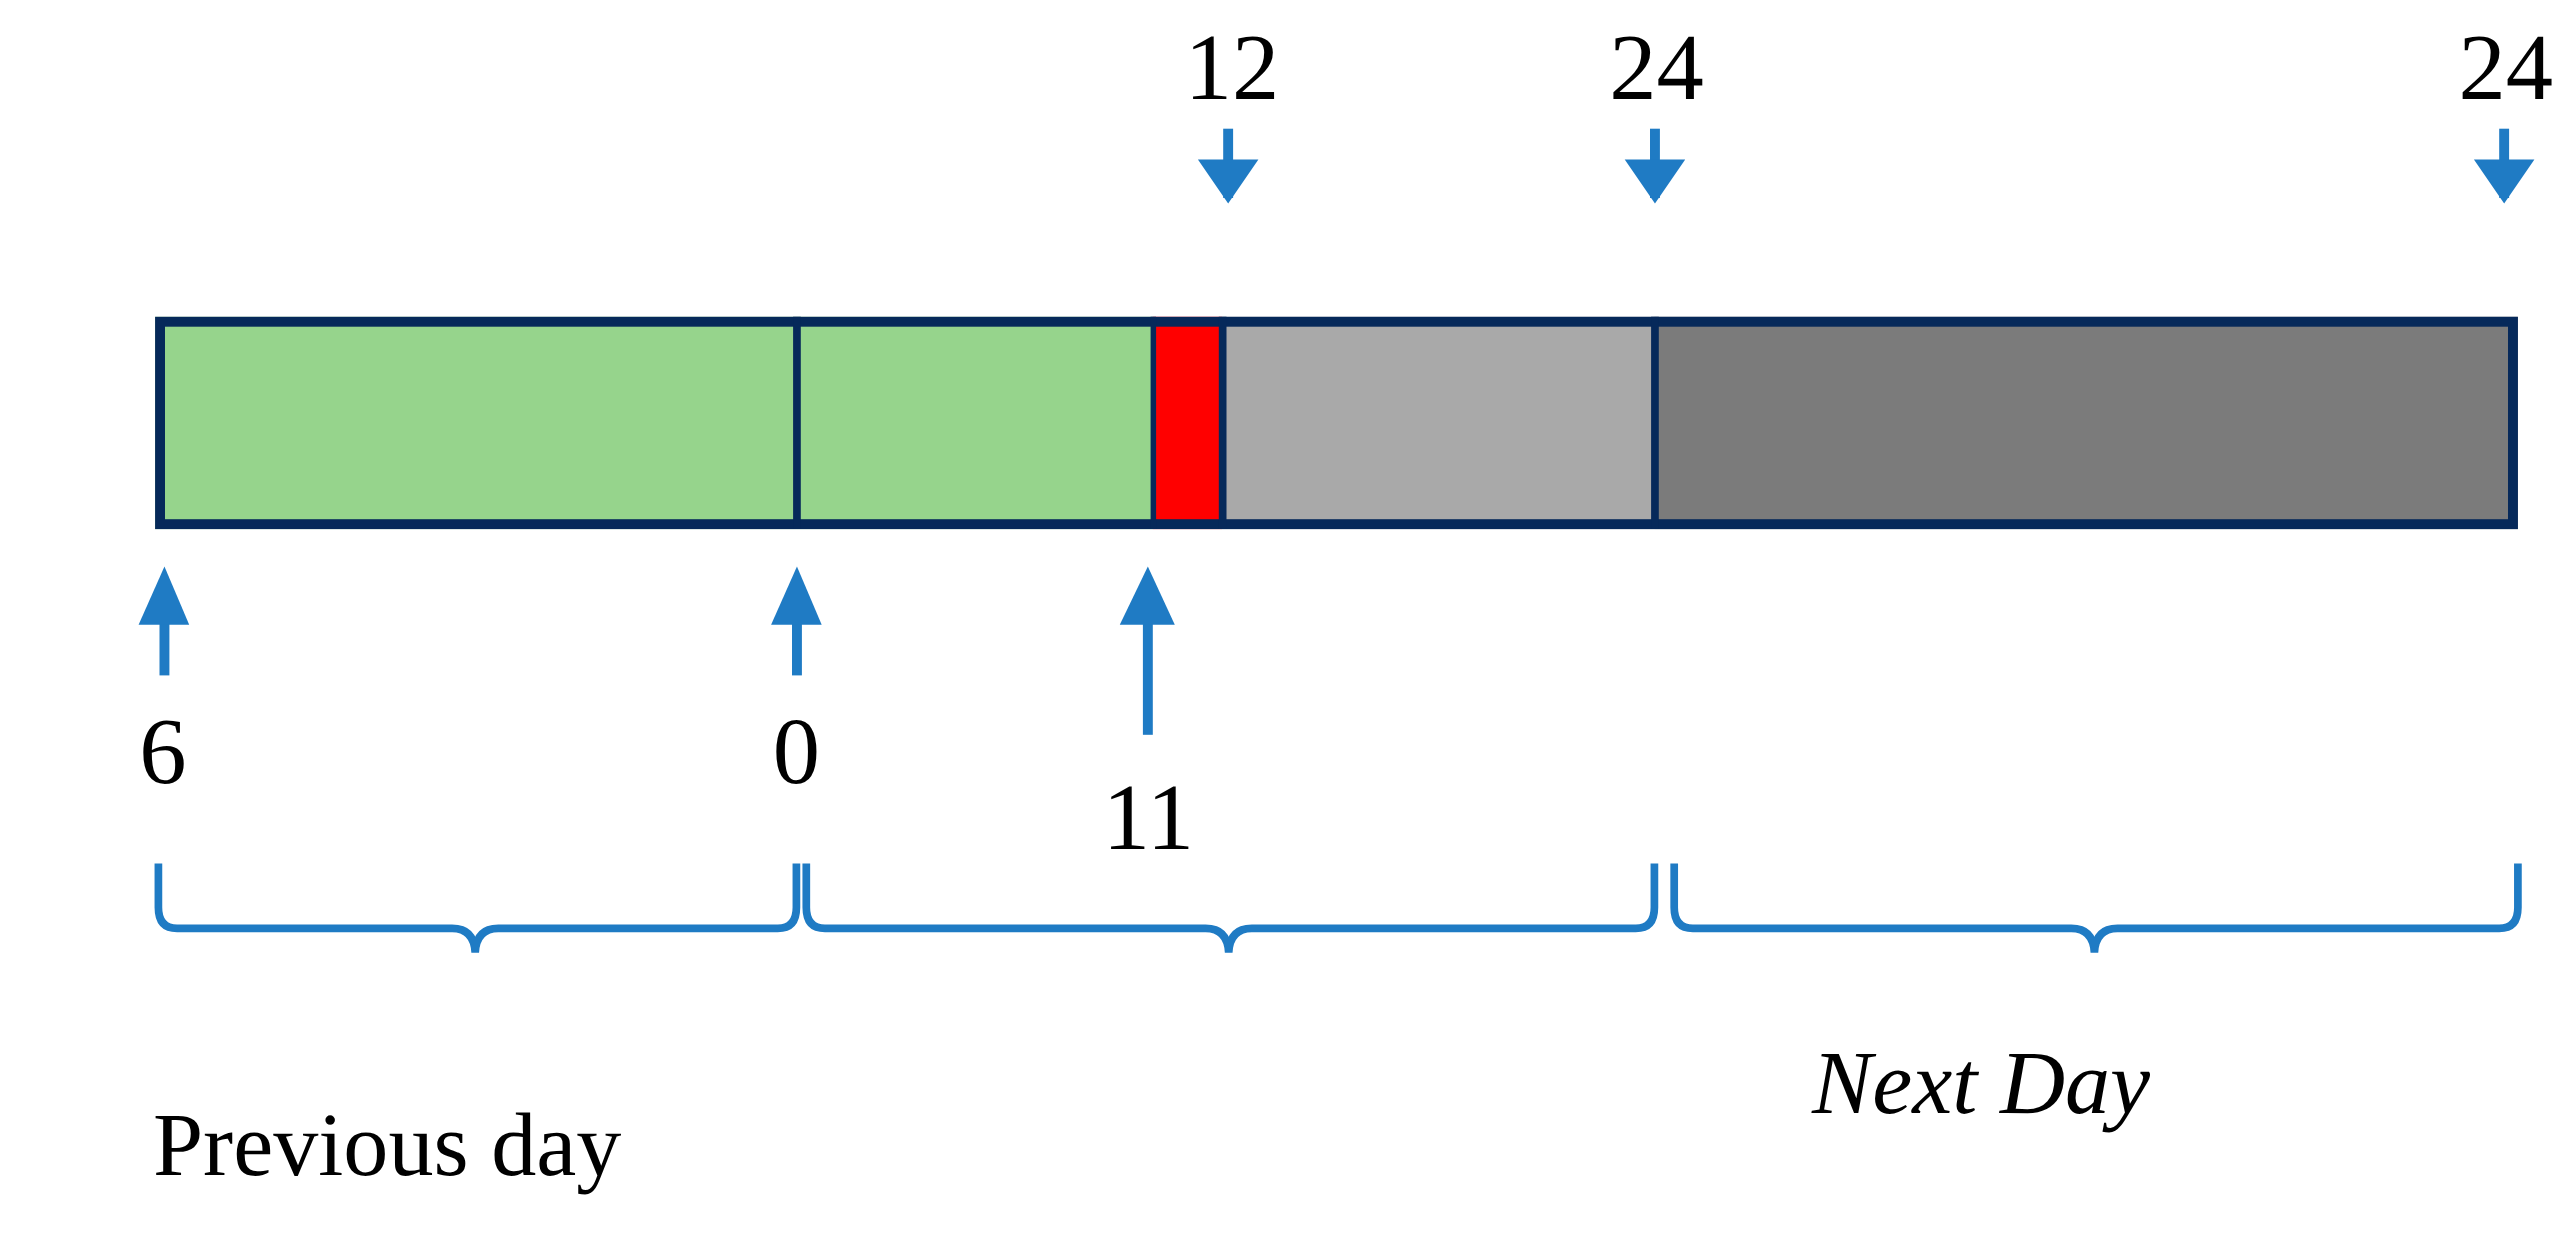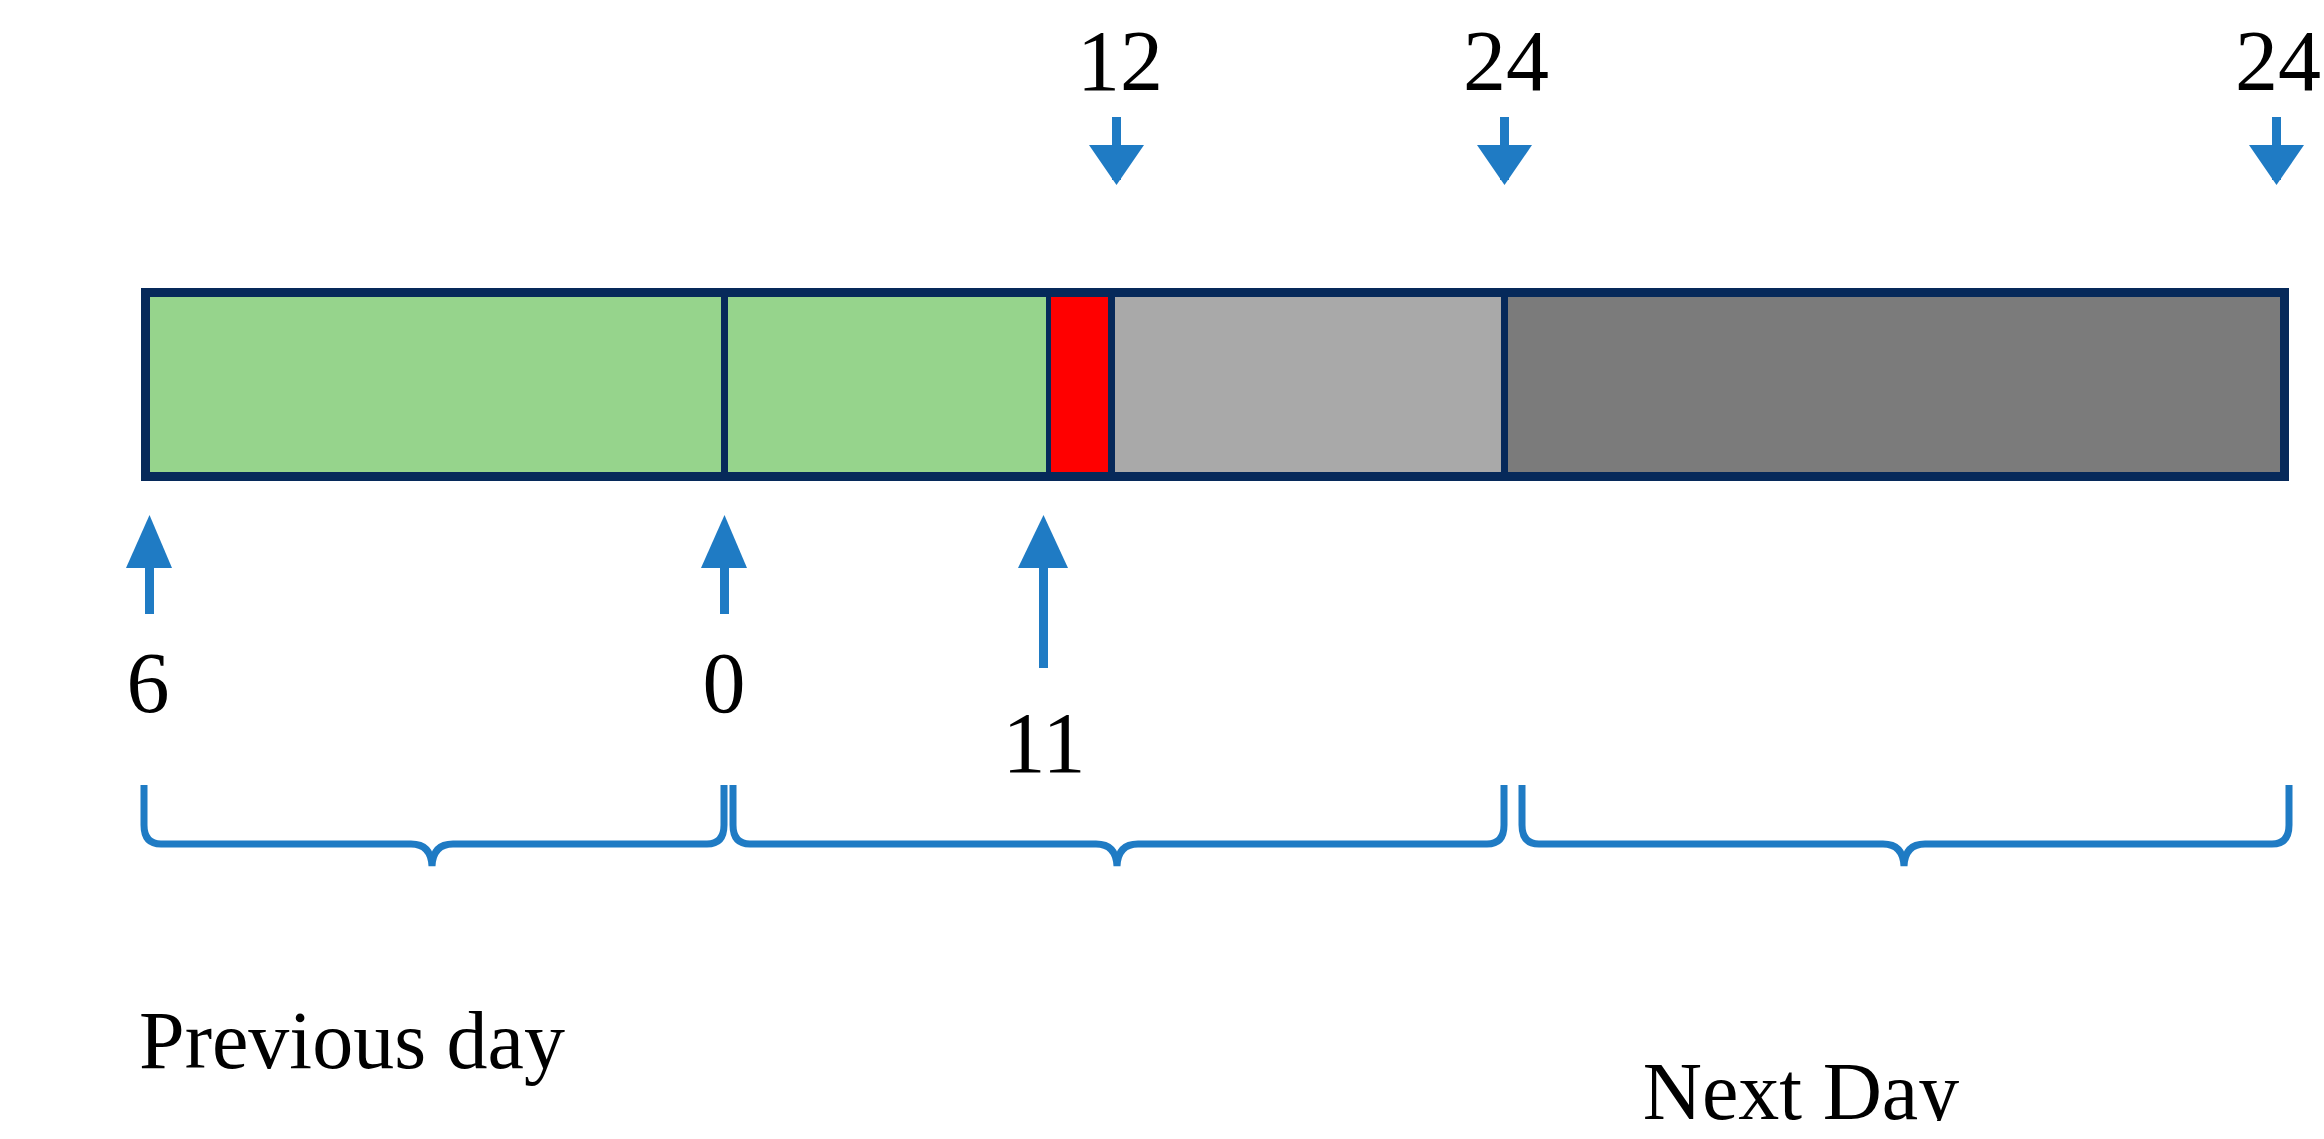--- a/index.html
+++ b/index.html
@@ -122,15 +122,15 @@
 
   <div class="num-label" style="left:107px; top:640px;">6</div>
 
   <div class="num-label" style="left:683px; top:640px;">0</div>
 
   <div class="num-label" style="left:1003px; top:700px;text-align:right;">11</div>
 
   <div class="group-label" style="left:311px; top:1000px;">Previous day</div>
 
 
-  <div class="group-label" style="left:1760px; top:1051px;">Next Day</div>
+  <div class="group-label" style="left:1760px; top:944px;font-style:italic;">Next Day</div>
 
 </div>
 
 </body></html>

